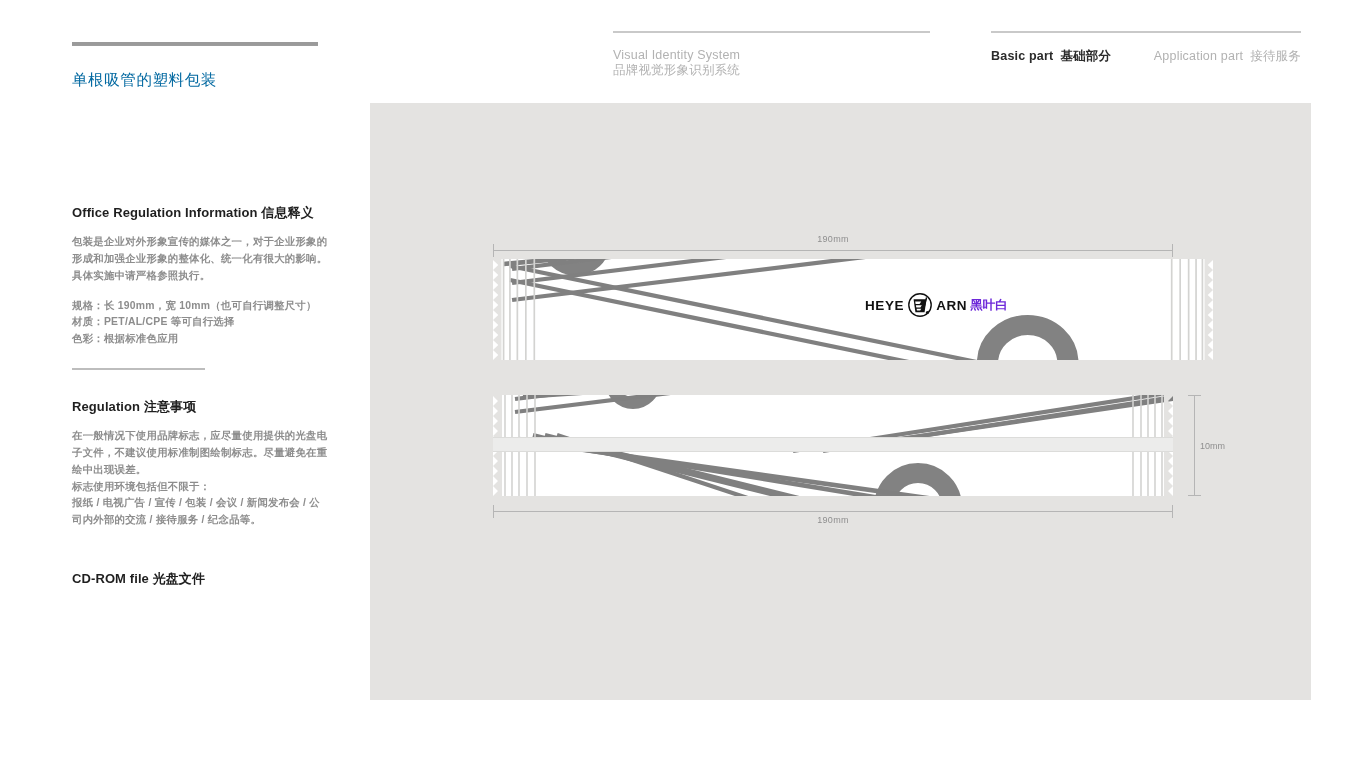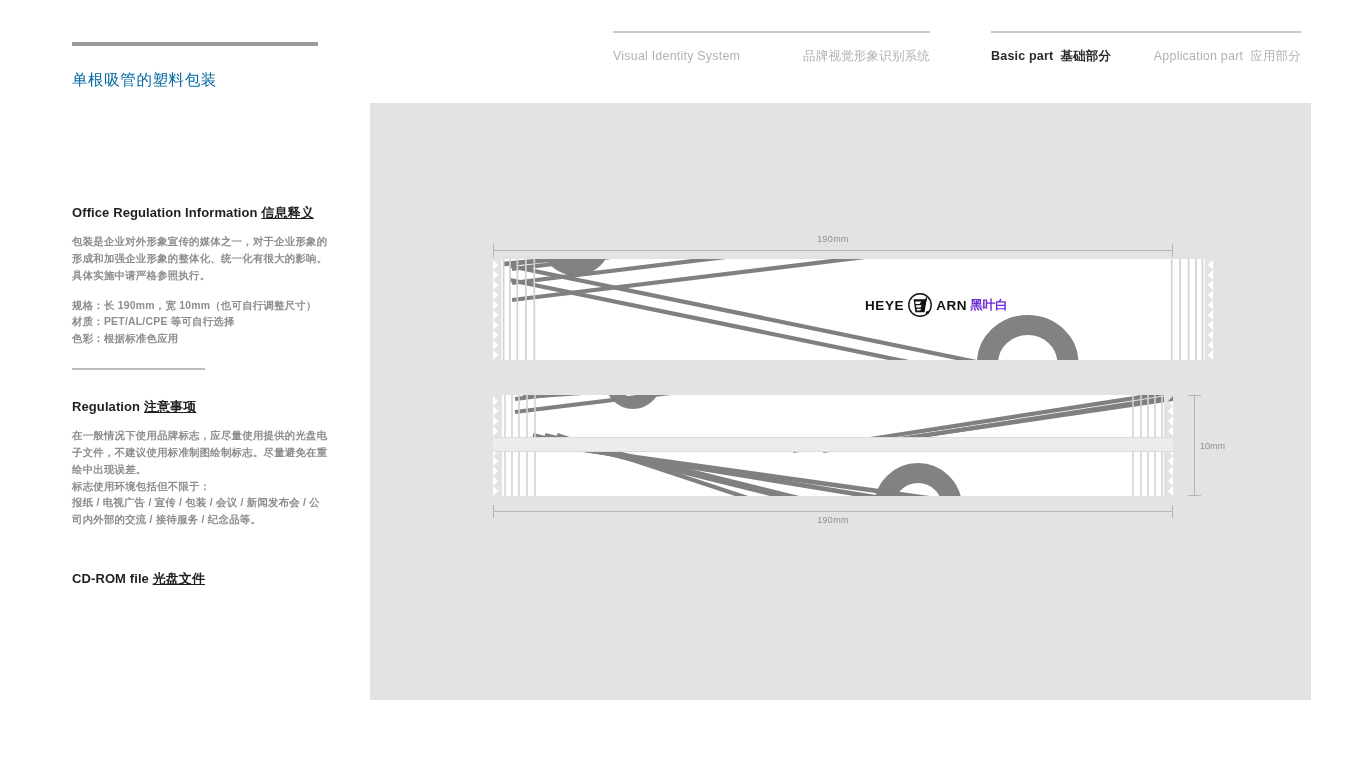--- a/index.html
+++ b/index.html
@@ -27,21 +27,21 @@
     white-space: nowrap;
   }
   .nav-item { font-size: 12.5px; letter-spacing: .2px; }
   .nav-item.muted { color: #b2b2b2; }
   .nav-item.dark   { color: #2b2b2b; font-weight: bold; }
   .nav-item.dark .cn { font-weight: bold; }
   .nav-gap-sm { display: inline-block; width: 7px; }
 
   #nav-left  { left: 613px; top: 31px; width: 317px; }
   #nav-right { left: 991px; top: 31px; width: 310px; }
-  #nav-left .nav-row  { justify-content: space-between; }
+  #nav-left .nav-row  { justify-content: space-between; flex-direction: column; }
   #nav-left .nav-sep  { display: inline-block; width: 42px; }
   #nav-right .nav-sep { display: inline-block; width: 44px; }
 
   
   #left-col {
     position: absolute; left: 72px; top: 42px; width: 246px;
   }
   .rule-top {
     height: 2.5px; background: #9a9a9a; width: 246px;
   }
@@ -55,21 +55,21 @@
   .doc-subtitle {
     font-size: 15.5px; color: #0369a1; margin-top: 24px;
     letter-spacing: .6px;
   }
 
   .sec { margin-top: 0; }
   .sec-head {
     font-size: 13px; color: #1f1f1f; font-weight: bold;
     letter-spacing: .1px; margin-bottom: 12px;
   }
-  .sec-head .cn { font-weight: bold; text-decoration: underline; }
+  .sec-head .cn { font-weight: bold; }
   .sec-body {
     font-size: 10.4px; color: #8d8d8d; line-height: 1.62;
     letter-spacing: .25px;
   }
   .sec-body p { margin: 0; font-weight: bold; }
   .sec-body .gap { height: 13px; }
   #sec-info  { position: absolute; left: 72px; top: 204px; width: 258px; }
   #sec-attn  { position: absolute; left: 72px; top: 398px; width: 258px; }
   #sec-cd    { position: absolute; left: 72px; top: 570px; width: 258px; }
   .mini-rule {
@@ -167,21 +167,21 @@
   </div>
 
   <div class="nav-group" id="nav-right">
     <div class="nav-rule"></div>
     <div class="nav-row">
       <span class="nav-item dark">
         <span>Basic part</span><span class="nav-gap-sm"></span><span class="cn">基础部分</span>
       </span>
       <span class="nav-sep"></span>
       <span class="nav-item muted">
-        <span>Application part</span><span class="nav-gap-sm"></span><span class="cn">应用部分</span>
+        <span>Application part</span><span class="nav-gap-sm"></span><span class="cn">接待服务</span>
       </span>
     </div>
   </div>
 
   <div id="left-col">
     <div class="rule-top"></div>
     <div class="rule-bot"></div>
     <div class="doc-subtitle">单根吸管的塑料包装</div>
   </div>
 

